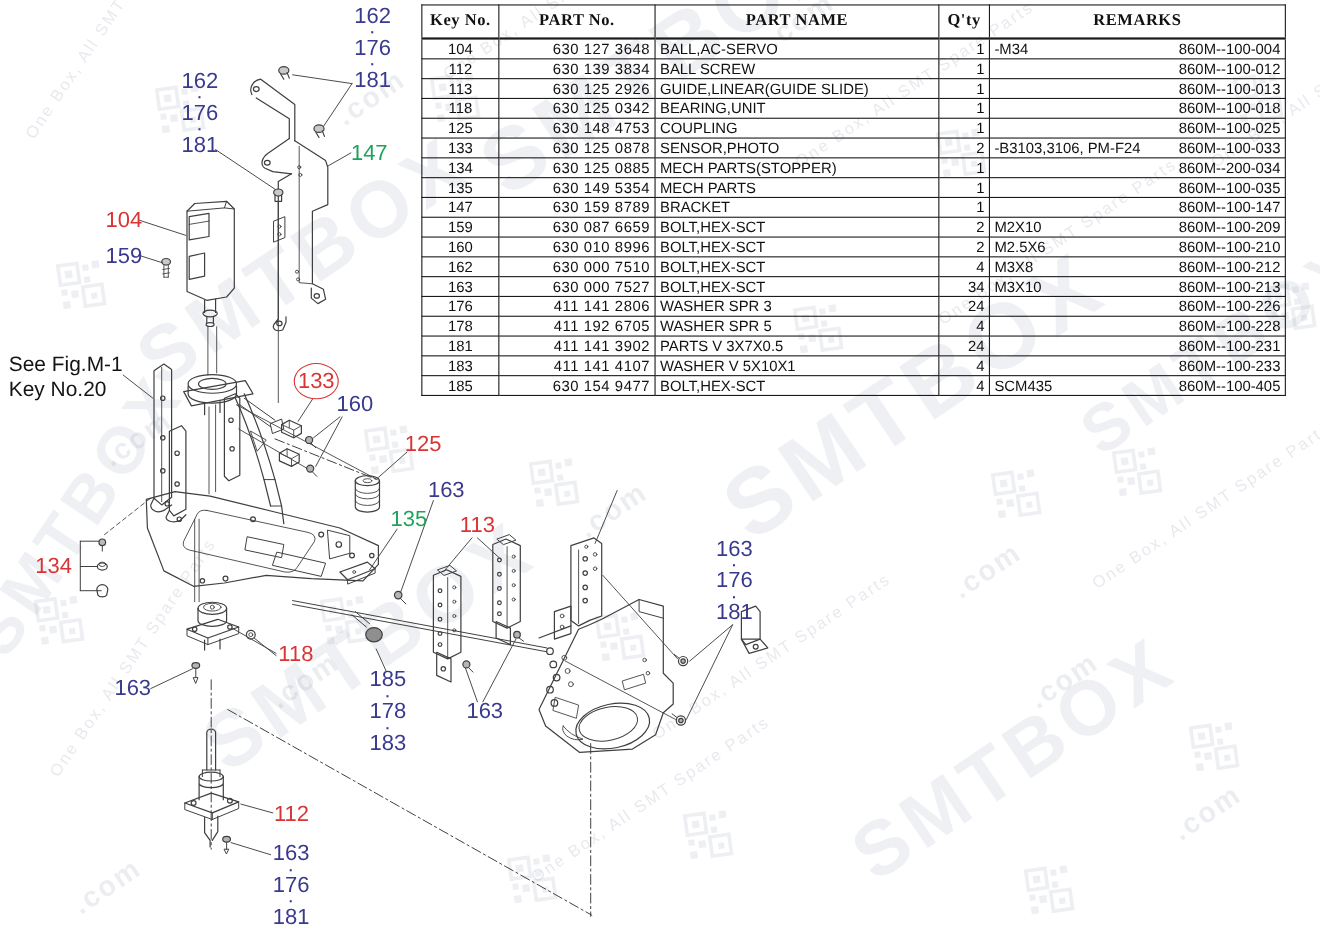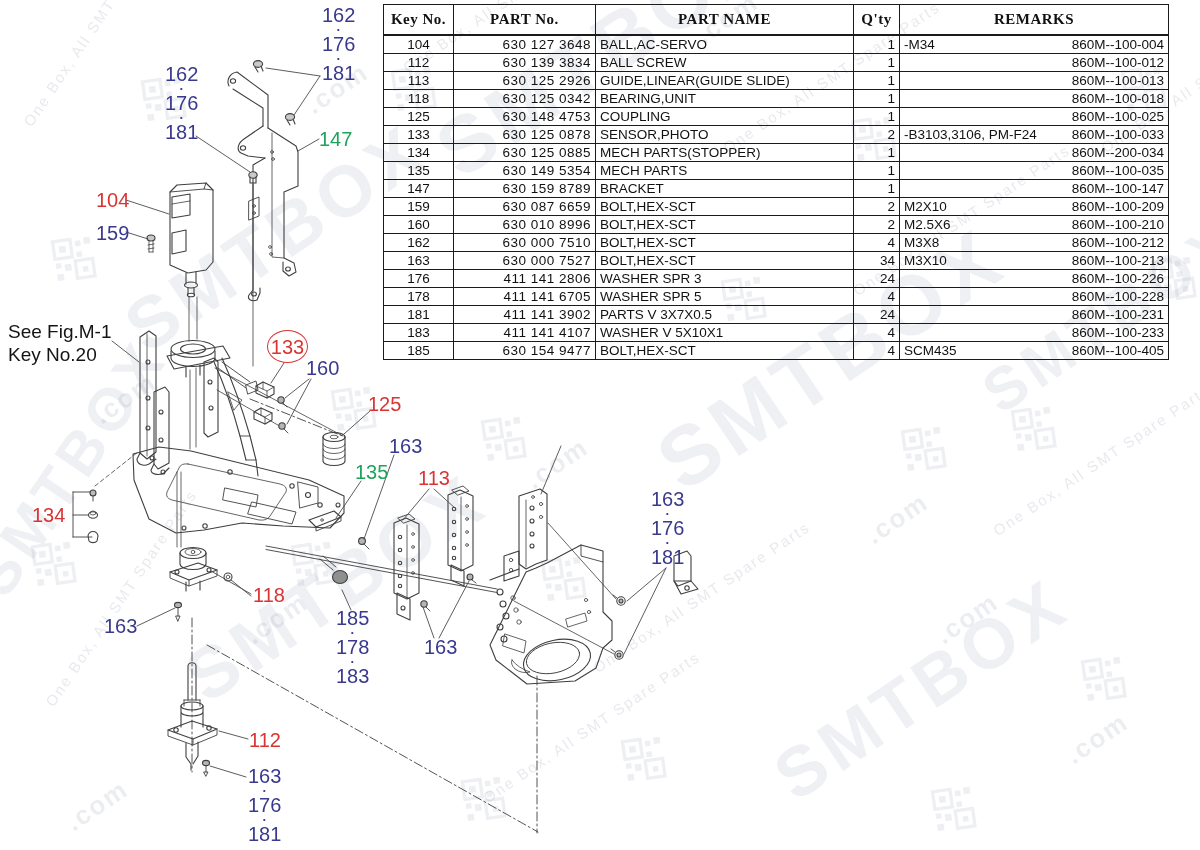--- a/index.html
+++ b/index.html
@@ -845,21 +845,21 @@
           <td class="c-qty">24</td>
           <td class="c-rem">
             <div class="rem-wrap">
               <span class="rem-left"></span>
               <span class="rem-code">860M--100-226</span>
             </div>
           </td>
         </tr>
         <tr>
           <td class="c-key">178</td>
-          <td class="c-pno">411 141 6705</td>
+          <td class="c-pno">411 192 6705</td>
           <td class="c-pname">WASHER SPR 5</td>
           <td class="c-qty">4</td>
           <td class="c-rem">
             <div class="rem-wrap">
               <span class="rem-left"></span>
               <span class="rem-code">860M--100-228</span>
             </div>
           </td>
         </tr>
         <tr>

